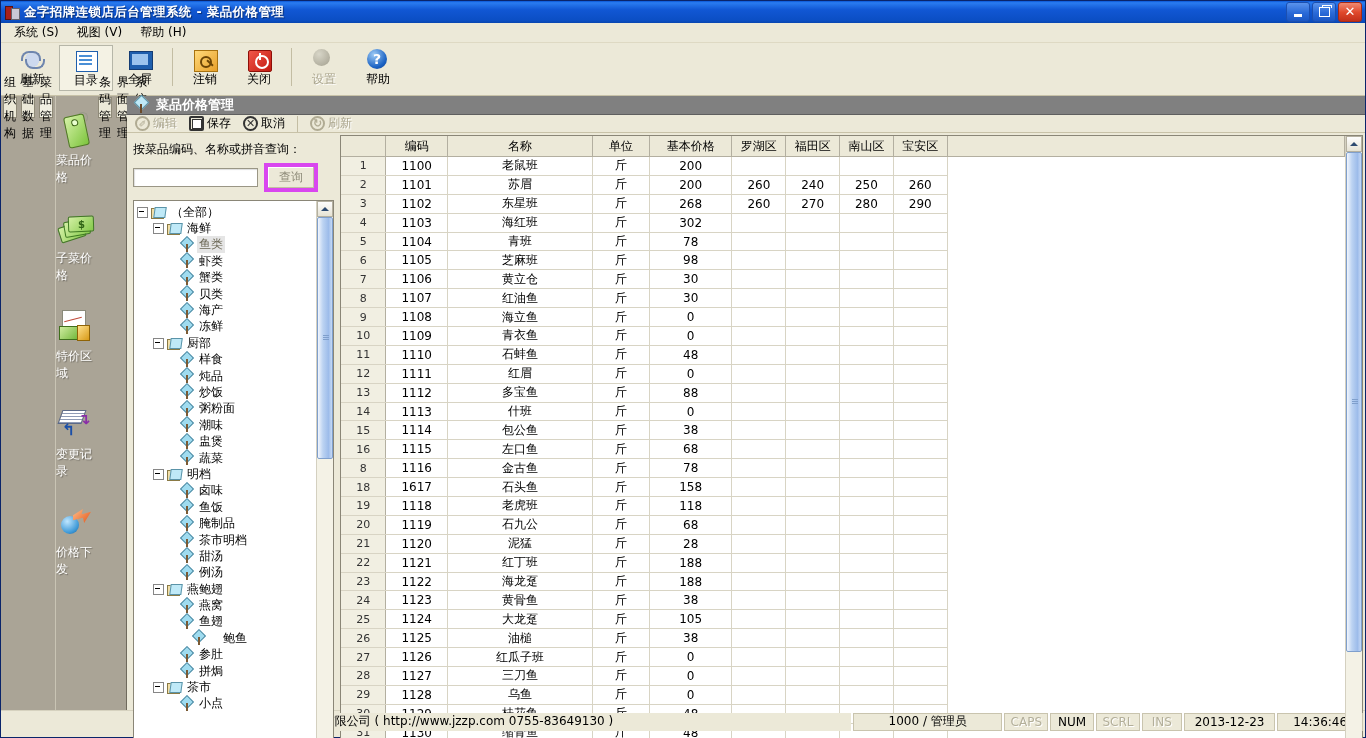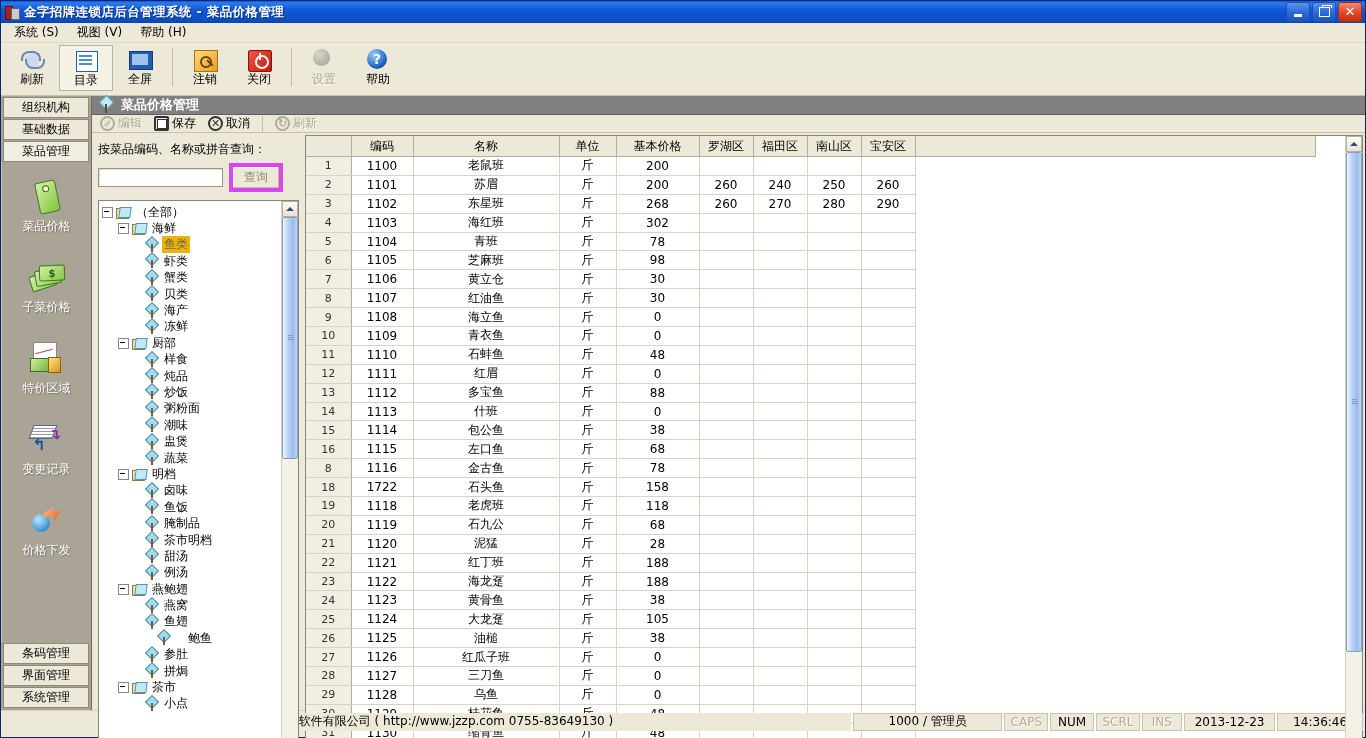--- a/index.html
+++ b/index.html
@@ -70,21 +70,21 @@
      background:radial-gradient(circle at 35% 30%,#9fe0ff,#1f7fd0 70%,#0d4f8c);}
   .ic-globe.dim{background:radial-gradient(circle at 35% 30%,#d8d6c8,#b3b0a0 70%,#9b9888);}
   .ic-help{position:absolute;left:2px;top:1px;width:20px;height:20px;border-radius:50%;
      background:radial-gradient(circle at 35% 28%,#9ecbf5,#1b63c4 65%,#0d3f8e);
      color:#fff;font-weight:bold;font-size:14px;display:flex;align-items:center;justify-content:center;}
 
   
   .body-row{display:flex;height:614px;}
 
   
-  .sidebar{width:91px;background:#aaa496;display:flex;flex-direction:column;
+  .sidebar{width:126px;background:#aaa496;display:flex;flex-direction:row;
      border-right:1px solid #6f6a5d;box-sizing:border-box;}
   .sb-tab{height:19px;margin:1px 2px 0 2px;background:#ece9d8;border:1px solid #8f8a78;
      display:flex;align-items:center;justify-content:center;font-size:12px;color:#000;}
   .sb-tab.active{background:#f1efe2;}
   .sb-body{flex:1;display:flex;flex-direction:column;align-items:center;padding-top:16px;
      border-left:1px solid #c9c4b4;}
   .sb-item{width:100%;display:flex;flex-direction:column;align-items:center;margin-bottom:24px;}
   .sb-ic{width:40px;height:38px;position:relative;margin-bottom:2px;}
   .sb-lbl{color:#fff;font-size:12px;text-shadow:1px 1px 1px rgba(0,0,0,.35);}
   .sb-bottom{margin-bottom:2px;}
@@ -164,21 +164,21 @@
   .tog:before{content:"";position:absolute;left:1px;top:3px;width:5px;height:1px;background:#000;}
   .dots{width:9px;margin-right:3px;flex:0 0 auto;}
   .fol{width:15px;height:13px;position:relative;margin-right:3px;flex:0 0 auto;}
   .fol .bk{position:absolute;left:0;top:2px;width:11px;height:9px;background:#f2dfa8;border:1px solid #8a7a45;}
   .fol .fr{position:absolute;left:3px;top:1px;width:10px;height:9px;background:#bfe9f7;border:1px solid #5a93a8;transform:skewX(-8deg);}
   .dish{width:13px;height:14px;position:relative;margin-right:3px;flex:0 0 auto;}
   .dish .d{position:absolute;left:1px;top:0;width:8px;height:8px;background:#9fdcf0;
      border:1px solid #4e87a0;transform:rotate(45deg);}
   .dish .t{position:absolute;left:5px;top:6px;width:2px;height:8px;background:#7a5a34;}
   .tlbl{font-size:12px;color:#000;padding:0 2px;}
-  .tnode.sel .tlbl{background:#eab308;color:#6a6654;}
+  .tnode.sel .tlbl{background:#e5e5e5;color:#6a6654;}
 
   
   .vsb{width:16px;background:#f1efe2;border-left:1px solid #d4d0c0;display:flex;
      flex-direction:column;align-items:center;position:relative;flex:0 0 auto;}
   .sb-arrow{width:16px;height:16px;background:linear-gradient(to bottom,#fdfdfd,#e6e3d4);
      border:1px solid #b4b0a0;box-sizing:border-box;display:flex;align-items:center;justify-content:center;}
   .sb-arrow .ar{width:0;height:0;border-left:4px solid transparent;border-right:4px solid transparent;}
   .sb-arrow .up{border-bottom:4px solid #2d4a70;}
   .sb-track{flex:1;width:16px;background:#f4f2e6;position:relative;}
   .sb-thumb{position:absolute;left:0;width:16px;box-sizing:border-box;
@@ -888,21 +888,21 @@
                     <td>斤</td>
                     <td>78</td>
                     <td></td>
                     <td></td>
                     <td></td>
                     <td></td>
                     <td class="gfill" style="border-right: none; border-bottom: none;"></td>
                   </tr>
                   <tr>
                     <td class="rn">18</td>
-                    <td>1722</td>
+                    <td>1617</td>
                     <td>石头鱼</td>
                     <td>斤</td>
                     <td>158</td>
                     <td></td>
                     <td></td>
                     <td></td>
                     <td></td>
                     <td class="gfill" style="border-right: none; border-bottom: none;"></td>
                   </tr>
                   <tr>

